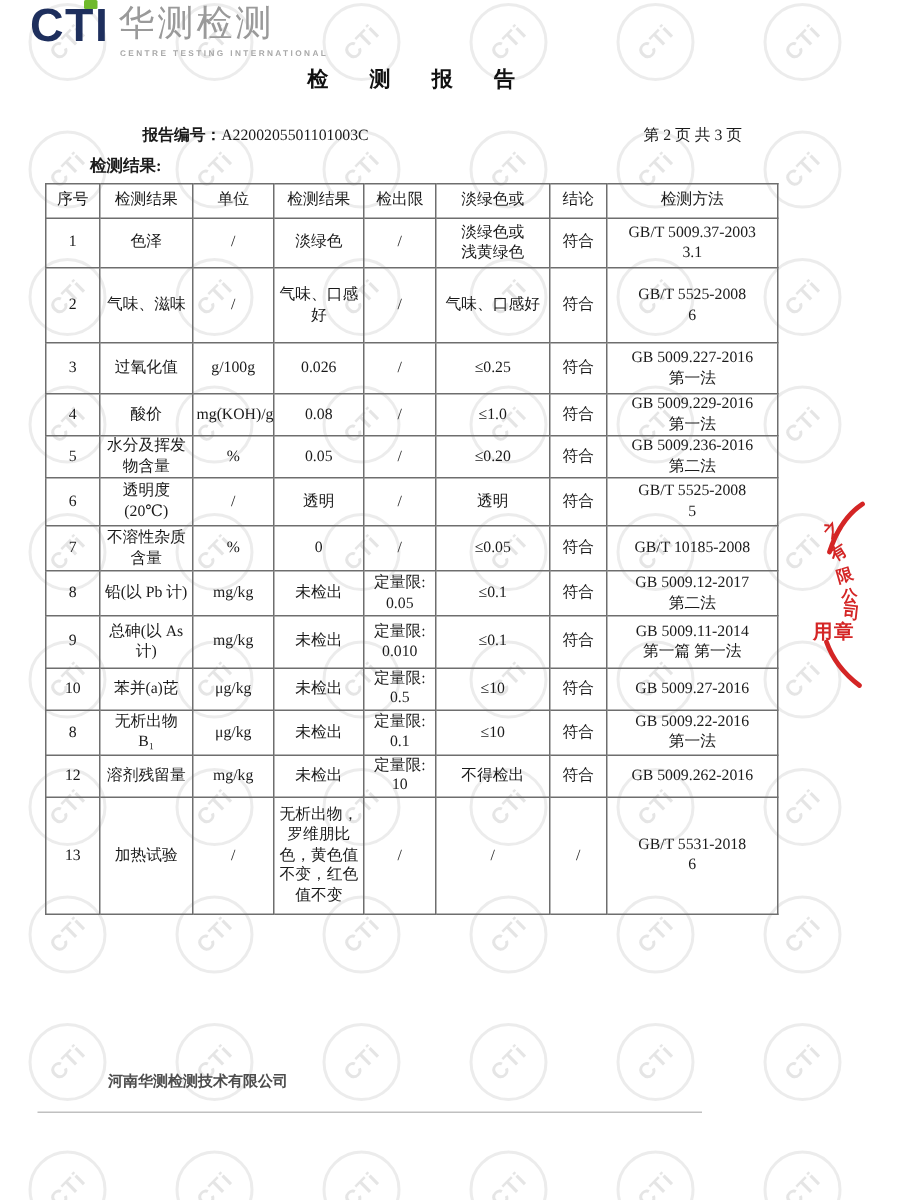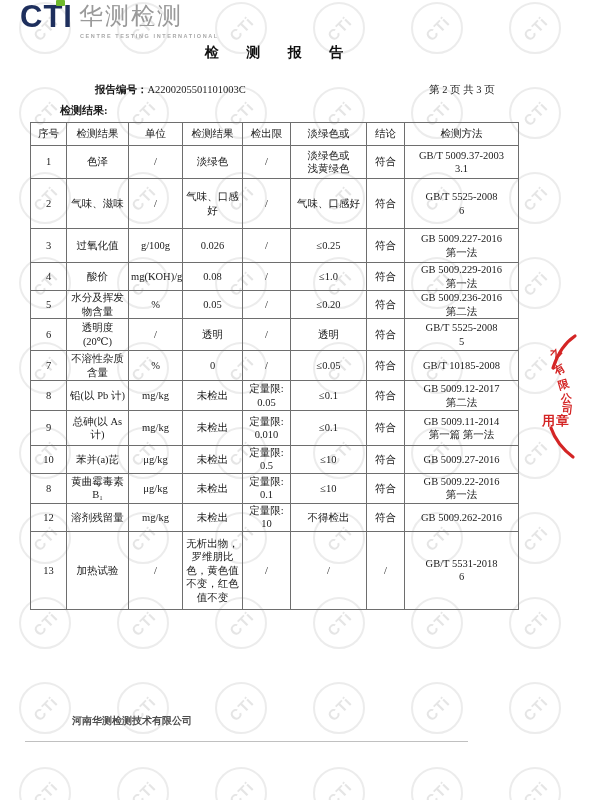--- a/index.html
+++ b/index.html
@@ -384,21 +384,21 @@
           <td>μg/kg</td>
           <td>未检出</td>
           <td>定量限:
 0.5</td>
           <td>≤10</td>
           <td>符合</td>
           <td>GB 5009.27-2016</td>
         </tr>
         <tr style="height: 30px;">
           <td>8</td>
-          <td>黄曲霉毒素
+          <td>无析出物
 B₁</td>
           <td>μg/kg</td>
           <td>未检出</td>
           <td>定量限:
 0.1</td>
           <td>≤10</td>
           <td>符合</td>
           <td>GB 5009.22-2016
 第一法</td>
         </tr>

